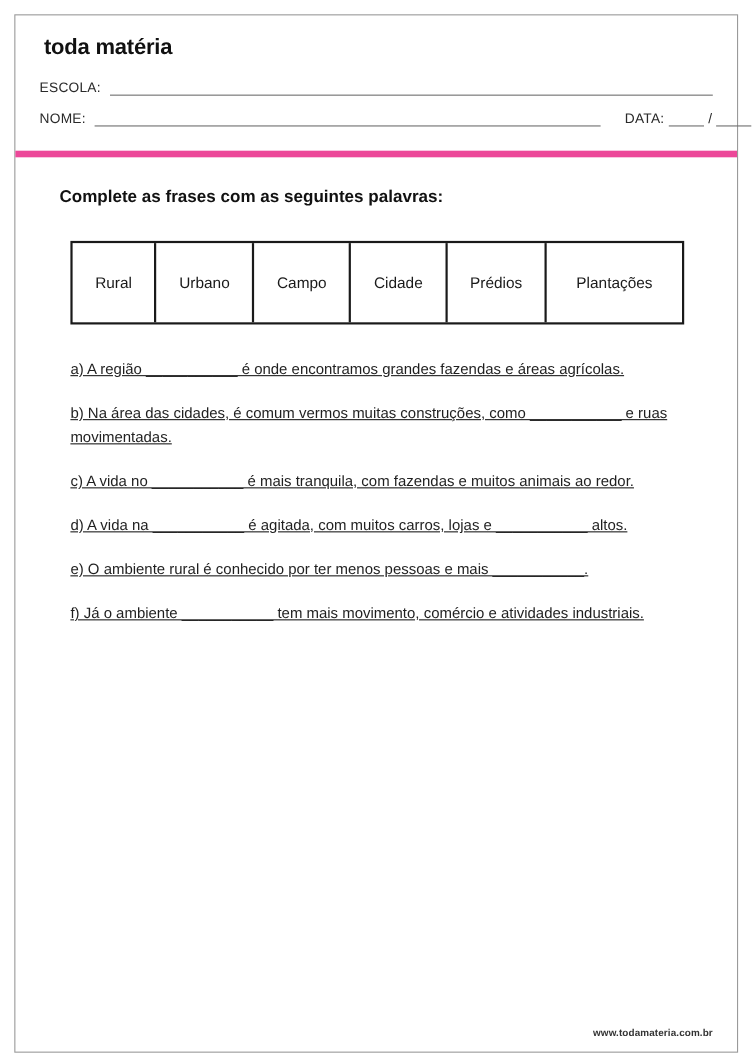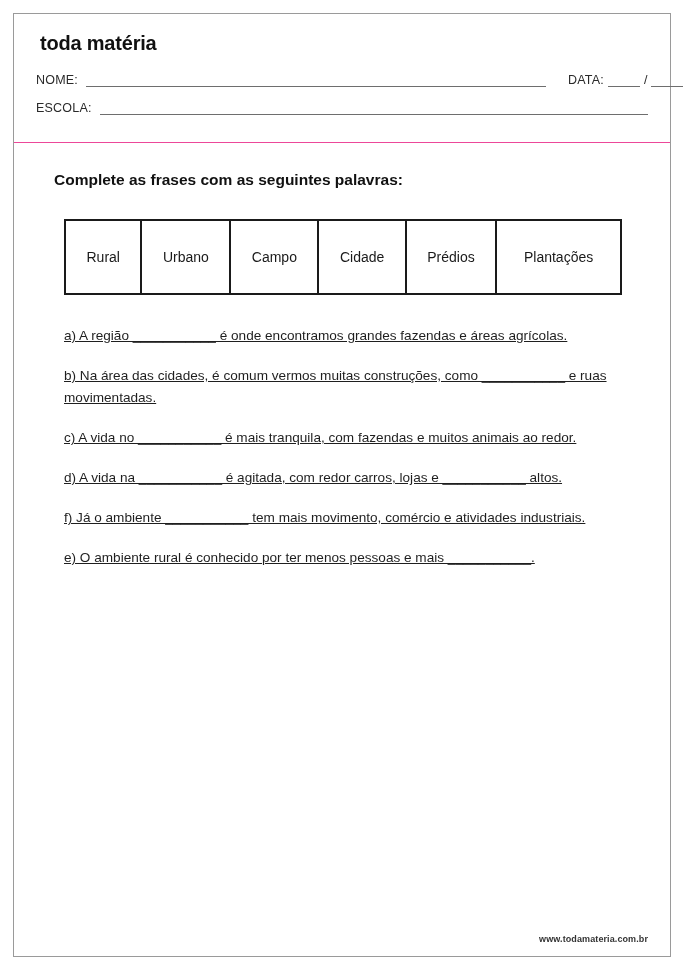--- a/index.html
+++ b/index.html
@@ -21,21 +21,21 @@
     top: 13px;
     width: 658px;
     height: 944px;
     border: 1px solid #9a9a9a;
     box-sizing: border-box;
     background: #ffffff;
   }
 
   
   .header {
-    border-bottom: 1px solid #ec4899;
+    border-bottom: 6px solid #ec4899;
     padding: 18px 22px 28px 22px;
     box-sizing: border-box;
     height: 129px;
   }
 
   .brand {
     font-size: 20px;
     font-weight: bold;
     letter-spacing: -0.2px;
     color: #111111;
@@ -144,54 +144,54 @@
 </style>
 </head>
 <body>
 
 <div class="page">
 
   <div class="header">
     <div class="brand">toda matéria</div>
 
     <div class="field-row">
+      <span class="field-label">ESCOLA:</span>
+      <span class="rule"></span>
+    </div>
+
+    <div class="field-row">
       <span class="field-label">NOME:</span>
       <span class="rule fixed-nome"></span>
       <span class="date-group">
         <span class="date-label">DATA:</span>
         <span class="date-slot"></span>
         <span class="date-sep">/</span>
         <span class="date-slot"></span>
 
       </span>
-    </div>
-
-    <div class="field-row">
-      <span class="field-label">ESCOLA:</span>
-      <span class="rule"></span>
     </div>
   </div>
 
   <div class="content">
     <h1 class="worksheet-title">Complete as frases com as seguintes palavras:</h1>
 
     <div class="word-bank">
       <div class="word-cell">Rural</div>
       <div class="word-cell">Urbano</div>
       <div class="word-cell">Campo</div>
       <div class="word-cell">Cidade</div>
       <div class="word-cell">Prédios</div>
       <div class="word-cell wide">Plantações</div>
     </div>
 
     <div class="questions">
       <p class="question">a) A região ___________ é onde encontramos grandes fazendas e áreas agrícolas.</p>
       <p class="question">b) Na área das cidades, é comum vermos muitas construções, como ___________ e ruas movimentadas.</p>
       <p class="question">c) A vida no ___________ é mais tranquila, com fazendas e muitos animais ao redor.</p>
-      <p class="question">d) A vida na ___________ é agitada, com redor carros, lojas e ___________ altos.</p>
+      <p class="question">d) A vida na ___________ é agitada, com muitos carros, lojas e ___________ altos.</p>
+      <p class="question">e) O ambiente rural é conhecido por ter menos pessoas e mais ___________.</p>
       <p class="question">f) Já o ambiente ___________ tem mais movimento, comércio e atividades industriais.</p>
-      <p class="question">e) O ambiente rural é conhecido por ter menos pessoas e mais ___________.</p>
     </div>
   </div>
 
   <div class="footer-url">www.todamateria.com.br</div>
 
 </div>
 
 </body></html>

